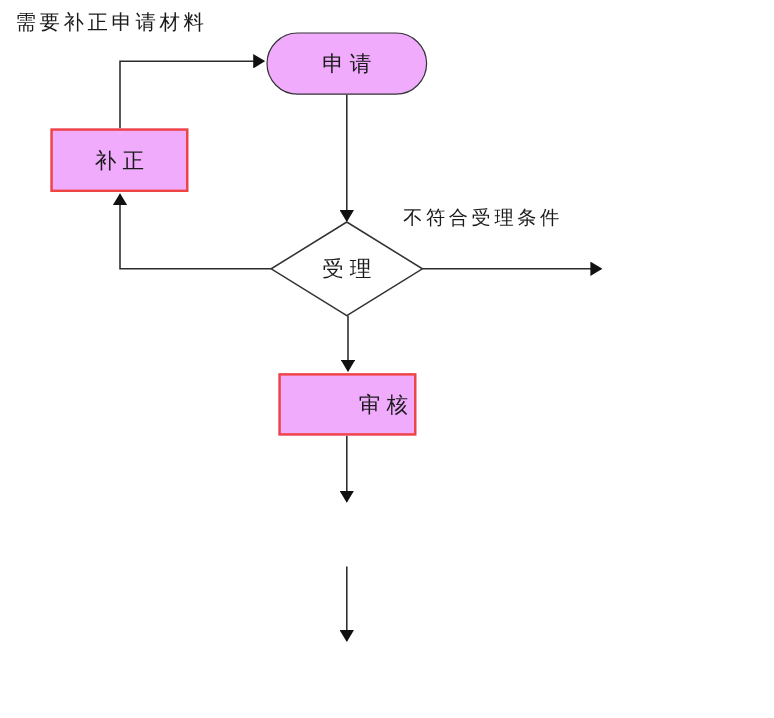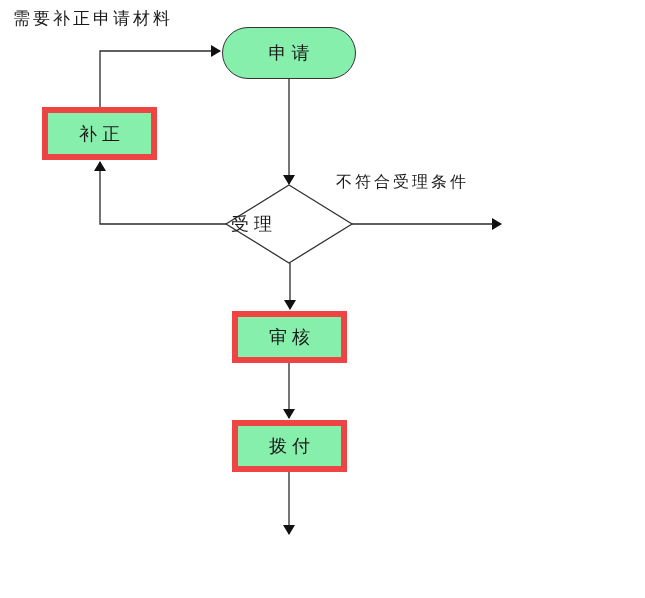--- a/index.html
+++ b/index.html
@@ -8,43 +8,43 @@
     width:639px;height:598px;
     background:#ffffff;
     font-family:"Liberation Serif","DejaVu Serif",serif;
     color:#1a1a1a;
     overflow:hidden;
   }
   #edges{position:absolute;left:0;top:0;width:645px;height:598px;}
   .node{
     position:absolute;
     display:flex;align-items:center;justify-content:center;
-    background:#86efac;
+    background:#f0abfc;
     font-size:18px;letter-spacing:5px;text-indent:5px;
     box-sizing:border-box;
     white-space:nowrap;
   }
   .stadium{border:1.4px solid #333333;border-radius:27px;}
-  .rect{border:6px solid #ef4444;}
+  .rect{border:2px solid #ef4444;}
   .diamond-label{
     position:absolute;background:transparent;border:none;
-    display:flex;align-items:center;
+    display:flex;align-items:center;justify-content:center;
     font-size:18px;letter-spacing:5px;text-indent:5px;
   }
   .floating-label{
     position:absolute;
     font-size:17px;letter-spacing:3px;
     white-space:nowrap;
   }
   
   #node-apply    {left:222px;top:27px; width:134px;height:52px;}
   #node-correct  {left:42px; top:107px;width:115px;height:53px;}
   #accept-label  {left:226px;top:185px;width:126px;height:78px;}
   #node-reject   {left:503px;top:197px;width:135px;height:54px;}
-  #node-review   {left:232px;top:311px;width:115px;height:52px;}
+  #node-review   {left:232px;top:311px;width:115px;height:52px;justify-content:flex-end;}
   #node-disburse {left:232px;top:420px;width:115px;height:52px;}
   #node-complete {left:222px;top:536px;width:136px;height:52px;}
   #label-top-note{left:13px;top:7px;}
   #label-reject-condition{left:336px;top:172px;font-size:16px;}
 </style>
 </head>
 <body>
 
 <div id="canvas">
 
@@ -80,18 +80,15 @@
     <span>受理</span>
   </div>
 
   <div class="floating-label" id="label-reject-condition">不符合受理条件</div>
 
 
   <div class="node rect" id="node-review">
     <span>审核</span>
   </div>
 
-  <div class="node rect" id="node-disburse">
-    <span>拨付</span>
-  </div>
 
 
 </div>
 
 </body></html>

